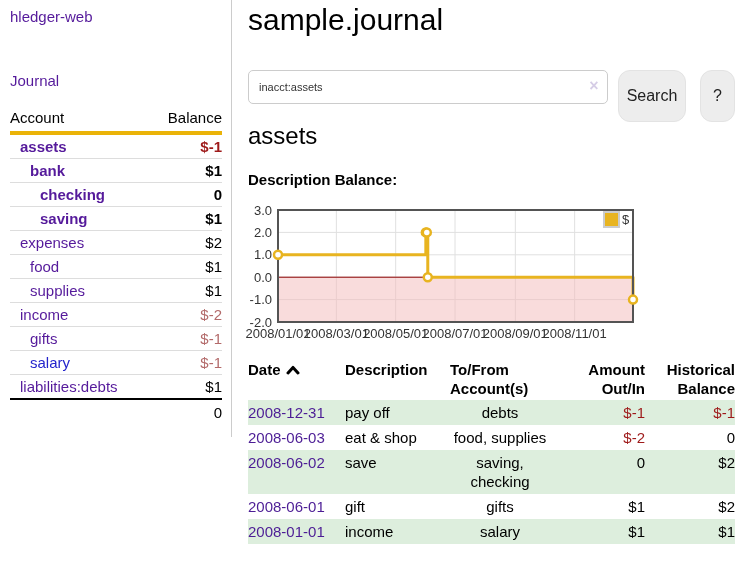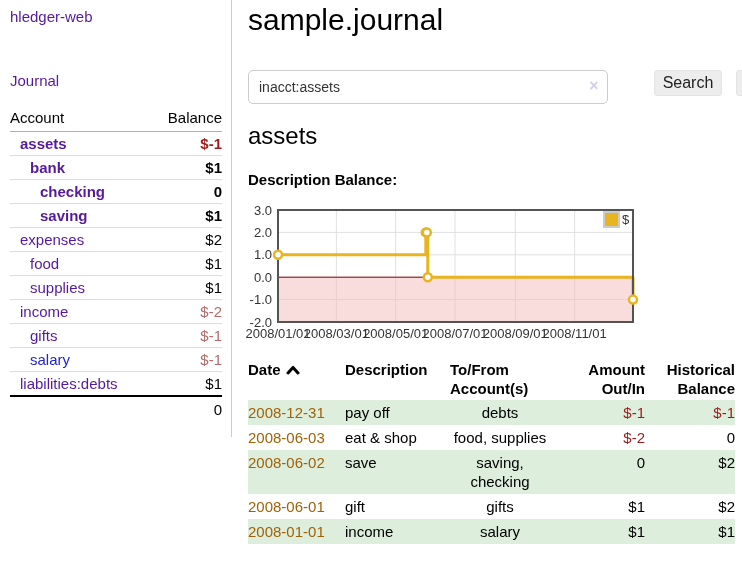--- a/index.html
+++ b/index.html
@@ -12,66 +12,66 @@
   a { text-decoration:none; }
 
   
   .sidebar {
     position:absolute; left:0; top:0; width:232px; height:437px;
     border-right:1px solid #ccc; padding:8px 9px 0 10px;
   }
   .brand { display:block; color:#551a9b; font-size:15px; }
   .journal-link { display:block; margin-top:47px; color:#551a9b; font-size:15px; }
   .acct-table { width:100%; border-collapse:collapse; margin-top:17px; font-size:15px; }
-  .acct-table th { font-weight:400; padding:3px 0 5px; border-bottom:1px solid #eab308; }
+  .acct-table th { font-weight:400; padding:3px 0 5px; border-bottom:4px solid #eab308; }
   .acct-table td { padding:3px 0; border-bottom:1px solid #ddd; vertical-align:top; }
   .al { text-align:left; }
   .ar { text-align:right; }
   .l1 { padding-left:10px !important; }
   .l2 { padding-left:20px !important; }
   .l3 { padding-left:30px !important; }
   .acct-link { color:#551a9b; }
   .acct-link.blue { color:#2424cc; }
   .bold { font-weight:bold; }
   .neg-bold { color:#9e1a1a; }
   .neg-soft { color:#b36a6a; }
   .total-row td { border-top:2px solid #000; border-bottom:none; padding-top:4px; }
 
   
   .main { position:absolute; left:248px; top:0; width:487px; height:582px; }
   h1.page-title { margin:0; position:absolute; top:3px; left:0; font-size:30px; font-weight:400; }
   .search-row { position:absolute; top:70px; left:0; width:487px; height:34px; }
   .search-input {
     position:absolute; left:0; top:0; width:360px; height:34px;
     border:1px solid #ccc; border-radius:5px; padding:0 15px 0 10px;
-    font-family:"Liberation Sans", sans-serif; font-size:14px; color:#333;
+    font-family:"Liberation Sans", sans-serif; font-size:11px; color:#333;
   }
   .clear-x {
     position:absolute; left:336px; top:7px; width:20px; text-align:center;
     color:#d6cde6; font-weight:bold; font-size:16px; cursor:pointer;
   }
   .btn {
-    position:absolute; top:0; height:26px; background:#ededed;
-    border:1px solid #e3e3e3; border-radius:3px;
-    font-family:"Liberation Sans", sans-serif; font-size:16px; color:#222;margin-left:36px;
+    position:absolute; top:0; height:52px; background:#ededed;
+    border:1px solid #e3e3e3; border-radius:12px;
+    font-family:"Liberation Sans", sans-serif; font-size:16px; color:#222;
   }
   .btn-search { left:370px; width:68px; }
   .btn-help { left:452px; width:35px; }
   h2.acct-title { margin:0; position:absolute; top:122px; left:0; font-size:24px; font-weight:400; }
   .chart-label { position:absolute; top:171px; left:0; font-size:15px; font-weight:bold; }
   .chart { position:absolute; top:204px; left:0; width:466px; height:140px; overflow:visible; }
 
   
   .register { position:absolute; top:358px; left:0; width:487px; border-collapse:collapse; font-size:15px; }
   .register th { font-weight:bold; text-align:left; vertical-align:top; padding:2px 0; line-height:19px; }
   .register th.num, .register td.num { text-align:right; }
   .register td { padding:3px 0; vertical-align:top; line-height:19px; }
   .register td.accts { padding-right:10px;text-align:center; }
   .register tr.green { background:#ddeedd; }
-  .date-link { color:#a16207; }
+  .date-link { color:#4c1d95; }
   .neg { color:#9e1a1a; }
   .caret { margin-left:5px; }
 </style>
 </head>
 <body>
 
 <div class="sidebar">
   <a class="brand">hledger-web</a>
   <a class="journal-link">Journal</a>
   <table class="acct-table">

